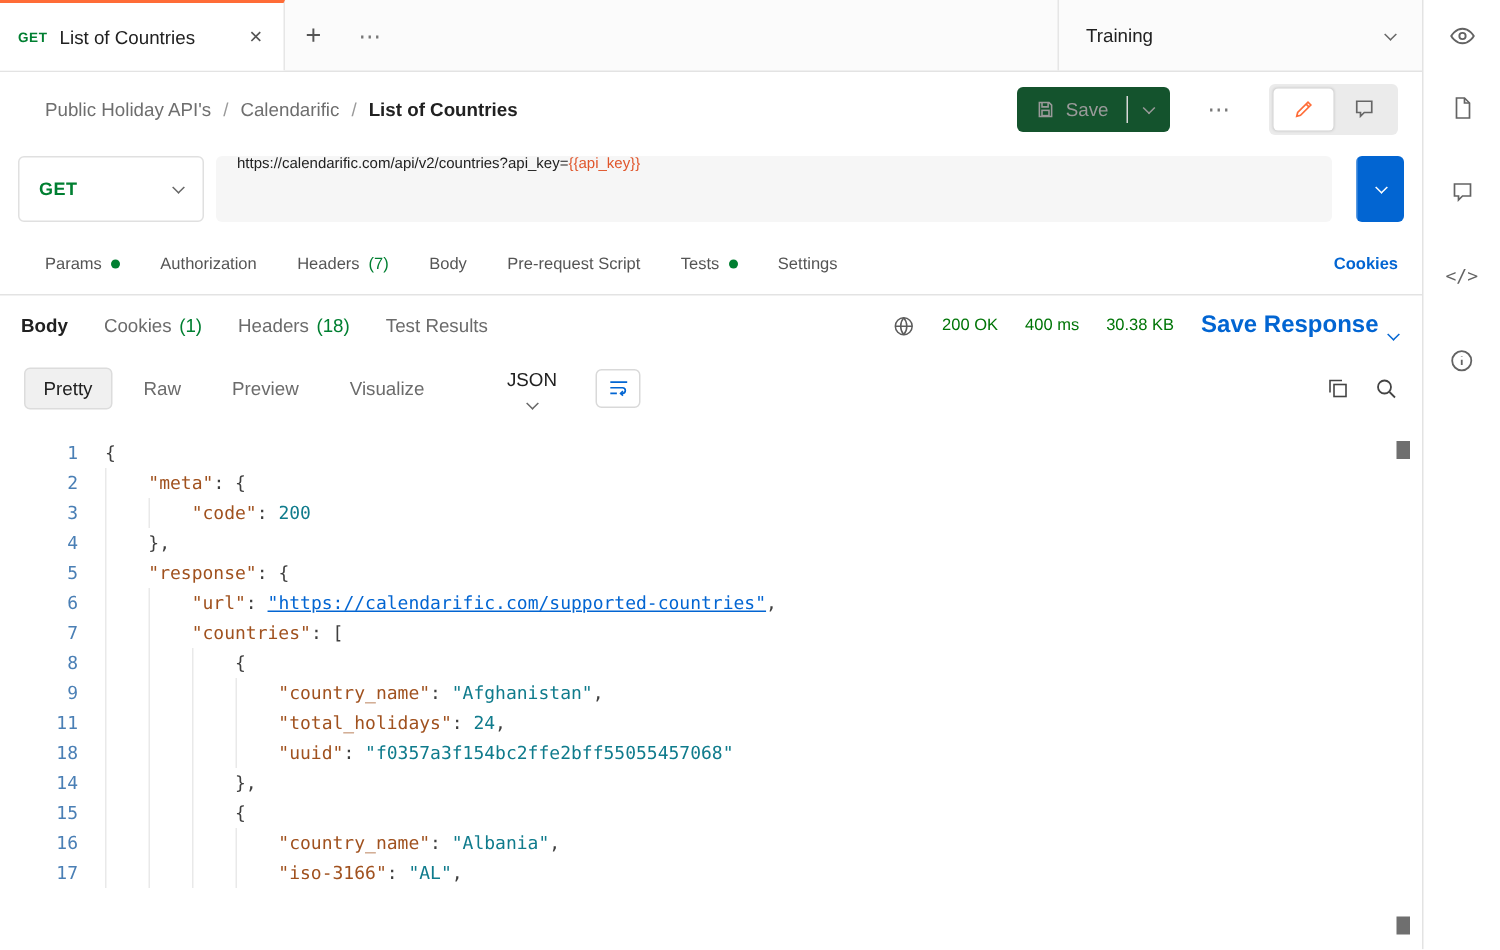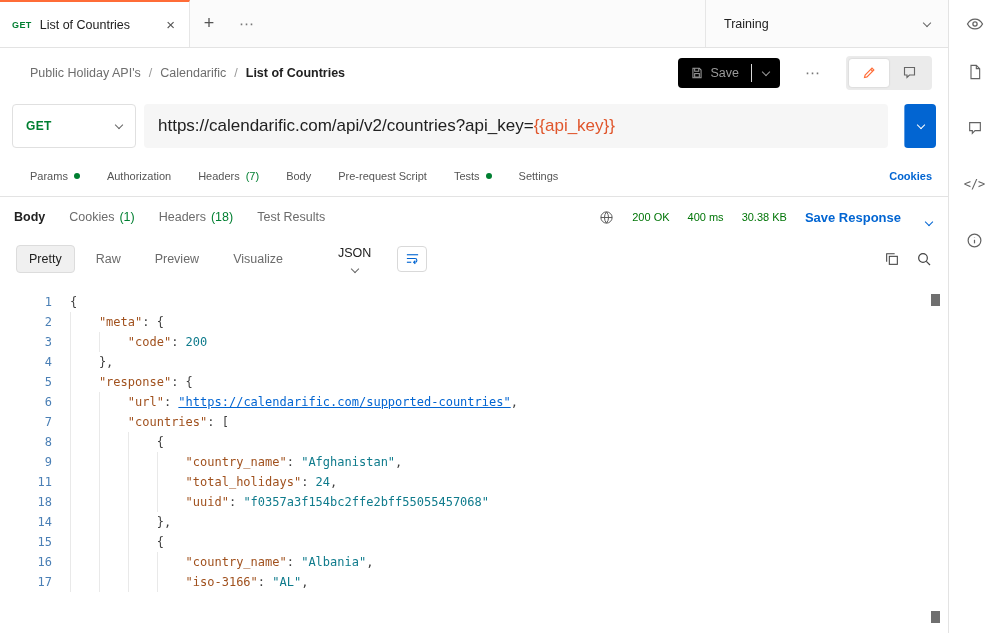--- a/index.html
+++ b/index.html
@@ -30,36 +30,36 @@
           transform:rotate(45deg); margin-top:-2px; }
   .chev.blue { border-color:var(--link-blue,#0265d2); }
   .chev.white { border-color:#fff; }
 
   
   .crumb-row { height:49px; display:flex; align-items:center; padding:0 16px 0 30px; background:#fff; }
   .crumb { display:flex; align-items:center; gap:8px; font-size:12.5px; color:#6e6e6e; }
   .crumb .sep { color:#9a9a9a; }
   .crumb .current { color:#212121; font-weight:600; }
   .crumb-actions { margin-left:auto; display:flex; align-items:center; gap:14px; }
-  .save-group { display:flex; align-items:center; height:30px; background:#000000; border-radius:4px; color:#9a9a9a; }
+  .save-group { display:flex; align-items:center; height:30px; background:#14532d; border-radius:4px; color:#9a9a9a; }
   .save-btn { display:flex; align-items:center; gap:7px; padding:0 12px; font-size:12.5px; color:#9a9a9a; }
   .save-group .vdiv { width:1px; height:18px; background:#d8d8d8; }
   .save-chev { width:28px; height:100%; display:flex; align-items:center; justify-content:center; }
   .save-chev .chev { border-color:#9a9a9a; }
   .seg { display:flex; background:#ebebeb; border-radius:4px; padding:3px; }
   .seg-btn { width:40px; height:28px; display:flex; align-items:center; justify-content:center; color:#666; border-radius:3px; }
   .seg-btn.active { background:#fff; box-shadow:0 0 2px rgba(0,0,0,.18); }
 
   
   .url-row { height:58px; display:flex; align-items:center; padding:0 12px; gap:8px; background:#fff; }
   .method-box { width:124px; height:44px; border:1px solid #e0e0e0; background:#fff; border-radius:4px;
                 display:flex; align-items:center; justify-content:space-between; padding:0 13px;
                 color:var(--method-green,#007f31); font-weight:700; font-size:12px; letter-spacing:.3px; }
-  .url-field { flex:1; height:44px; background:#f6f6f6; border-radius:4px; display:flex; align-items:center;
-               padding:0 14px; font-size:17px; color:#212121; white-space:nowrap; overflow:hidden; }
+  .url-field { flex:1; height:44px; background:#f6f6f6; border-radius:4px; display:flex; 
+               padding:0 14px; font-size:10px; color:#212121; white-space:nowrap; overflow:hidden; }
   .url-var { color:var(--variable-orange,#e0562c); }
   .send { margin-left:8px; height:44px; display:flex; align-items:stretch; border-radius:4px; overflow:hidden;
           background:var(--link-blue,#0265d2); color:#fff; }
   .send-label { padding:0 26px; display:flex; align-items:center; font-size:13px; font-weight:600; }
   .send-chev { width:32px; display:flex; align-items:center; justify-content:center; border-left:1px solid rgba(255,255,255,.35); }
 
   
   .req-tabs { height:42px; display:flex; align-items:center; padding:0 16px 0 30px; gap:27px;
               border-bottom:1px solid #e3e3e3; color:#555; font-size:11px; }
   .rqtab { display:flex; align-items:center; gap:6px; }
@@ -67,21 +67,21 @@
   .count { color:var(--method-green,#007f31); }
   .cookies-link { margin-left:auto; color:var(--link-blue,#0265d2); font-weight:600; }
 
   
   .resp-header { height:40px; display:flex; align-items:center; padding:0 16px 0 14px; font-size:12.5px; color:#6b6b6b; }
   .rtabs { display:flex; align-items:center; gap:24px; }
   .rtab { display:flex; align-items:center; gap:5px; }
   .rtab.active { color:#212121; font-weight:600; }
   .resp-meta { margin-left:auto; display:flex; align-items:center; gap:18px; }
   .m-green { color:var(--status-green,#007507); font-size:11px; }
-  .save-resp { display:flex; align-items:flex-end; gap:25px; color:var(--link-blue,#0265d2); font-weight:600; font-size:13px; }
+  .save-resp { display:flex; align-items:flex-end; gap:7px; color:var(--link-blue,#0265d2); font-weight:600; font-size:16px; }
 
   
   .view-toolbar { height:43px; display:flex; align-items:center; padding:0 16px; gap:8px; color:#6b6b6b; font-size:12.5px; }
   .ptab { padding:6px 12px; border-radius:4px; border:1px solid transparent; }
   .ptab.active { background:#f0f0f0; border-color:#dcdcdc; color:#212121; }
   .json-select { display:flex; align-items:center; gap:8px; margin-left:26px; color:#212121; padding:6px 8px; cursor:pointer;flex-direction:column; }
   .wrap-btn { margin-left:10px; width:30px; height:26px; display:flex; align-items:center; justify-content:center;
               border:1px solid #d9d9d9; border-radius:4px; color:var(--link-blue,#0265d2); }
   .tool-right { margin-left:auto; display:flex; align-items:center; gap:16px; }
   .tool-right button { display:flex; align-items:center; color:#444; }

